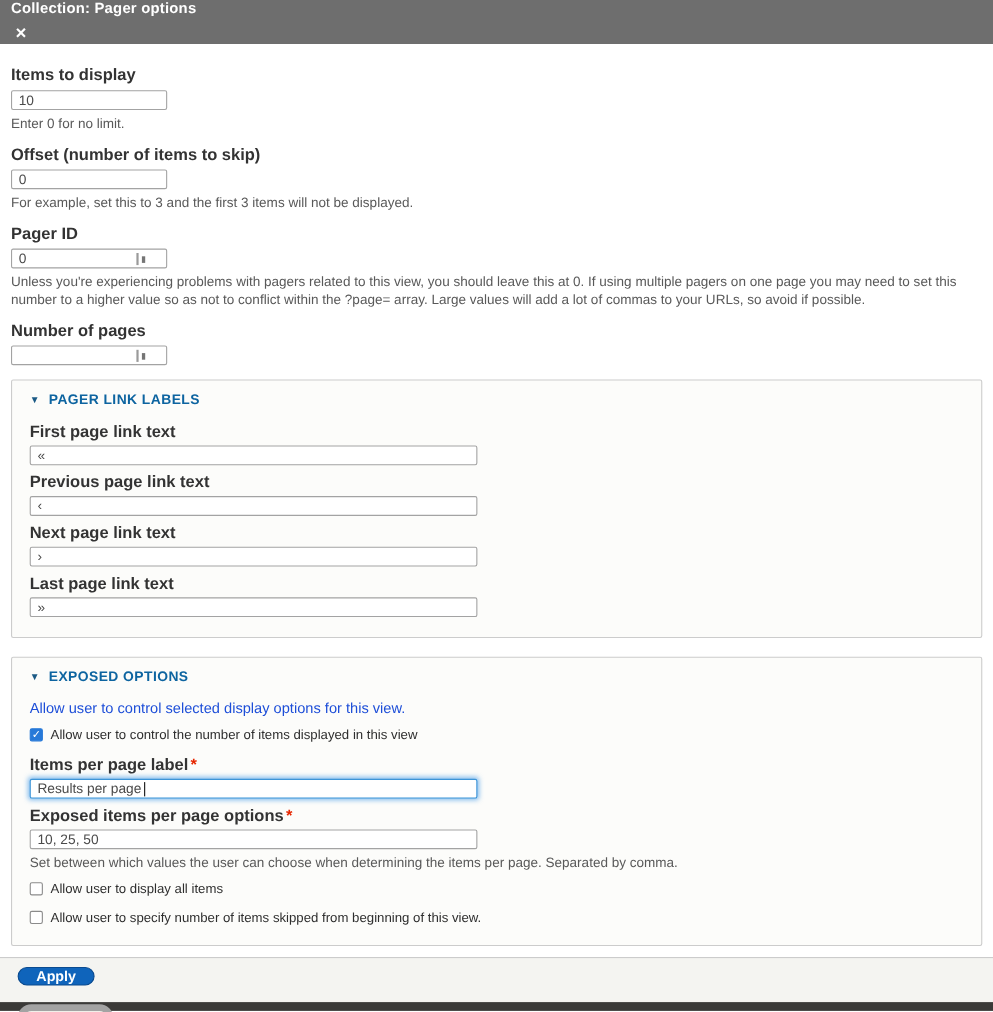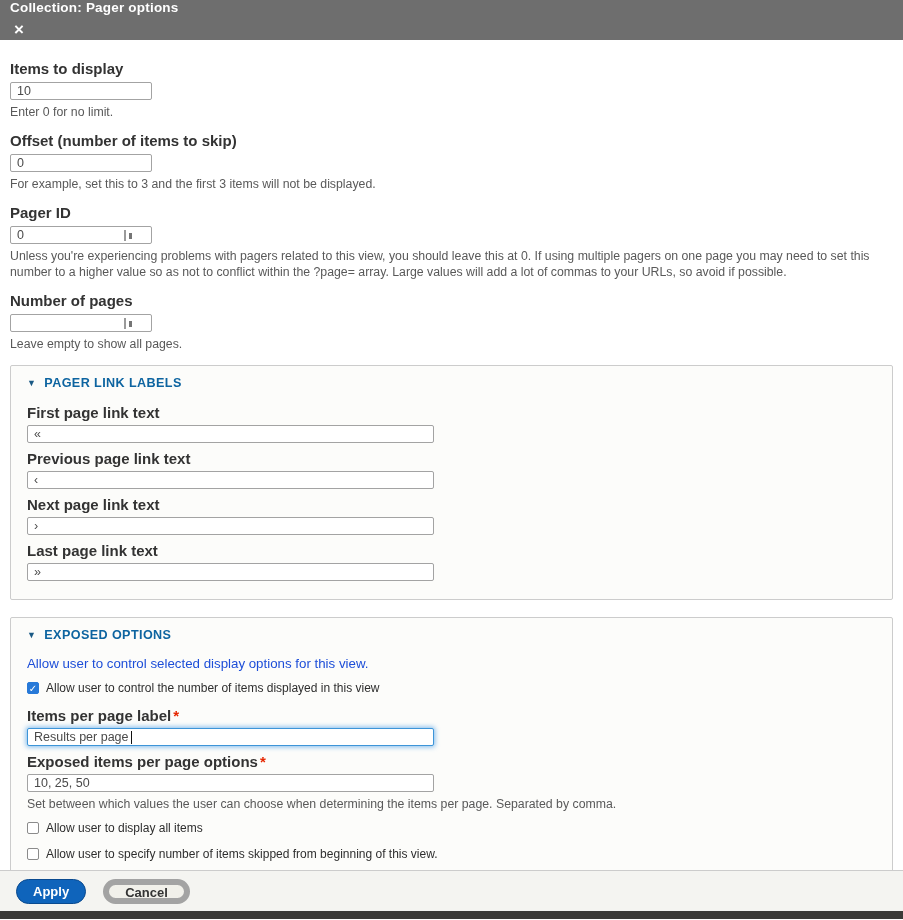--- a/index.html
+++ b/index.html
@@ -53,21 +53,21 @@
 
   .cbx-row { display: flex; align-items: center; gap: 7px; margin: 9px 0 12px 0; }
   .cbx { width: 12px; height: 12px; border-radius: 2px; flex: 0 0 auto; cursor: pointer; }
   .cbx.unchecked { background: #fff; border: 1px solid #8b8b8b; }
   .cbx.checked { background: #2779d8; border: 1px solid #2779d8; color: #fff;
     font-size: 10px; font-weight: bold; line-height: 11px; text-align: center; }
   .cbx-label { font-size: 12px; color: #2e2e2e; }
 
   
   .dlg-footer { height: 41px; background: #f4f4f1; border-top: 1px solid #ccc;
-    padding: 8px 0 0 16px; display: flex; gap: 17px; align-items: flex-start; }
+    padding: 8px 0 0 16px; display: flex; gap: 17px; align-items: flex-start; flex-direction: column; }
   .btn { height: 25px; border-radius: 20px; font-family: "Liberation Sans", sans-serif;
     font-size: 13px; font-weight: bold; padding: 0 16px; cursor: pointer; }
   .btn-primary { background: #0f64bb; border: 1px solid #0a4a8f; color: #fff; }
   .btn-secondary { background: #f1f0ea; border: 6px solid #a3a3a3; color: #333; }
 
   .bottom-strip { height: 8px; background: #3b3a38; }
 </style>
 </head>
 <body>
 
@@ -108,21 +108,20 @@
 
   <div class="form-item">
     <div class="form-label">Number of pages</div>
     <div class="input-wrap">
       <input class="txt w-small" type="text" value="" style="">
       <span class="spinner">
           <i class="sb1"></i>
           <i class="sb2"></i>
         </span>
     </div>
-    <div class="descr">Leave empty to show all pages.</div>
   </div>
 
   <div class="fieldset">
     <div class="legend">
       <span class="tri">▼</span>
       <span>PAGER LINK LABELS</span>
     </div>
 
     <div class="form-item">
       <div class="form-label">First page link text</div>

